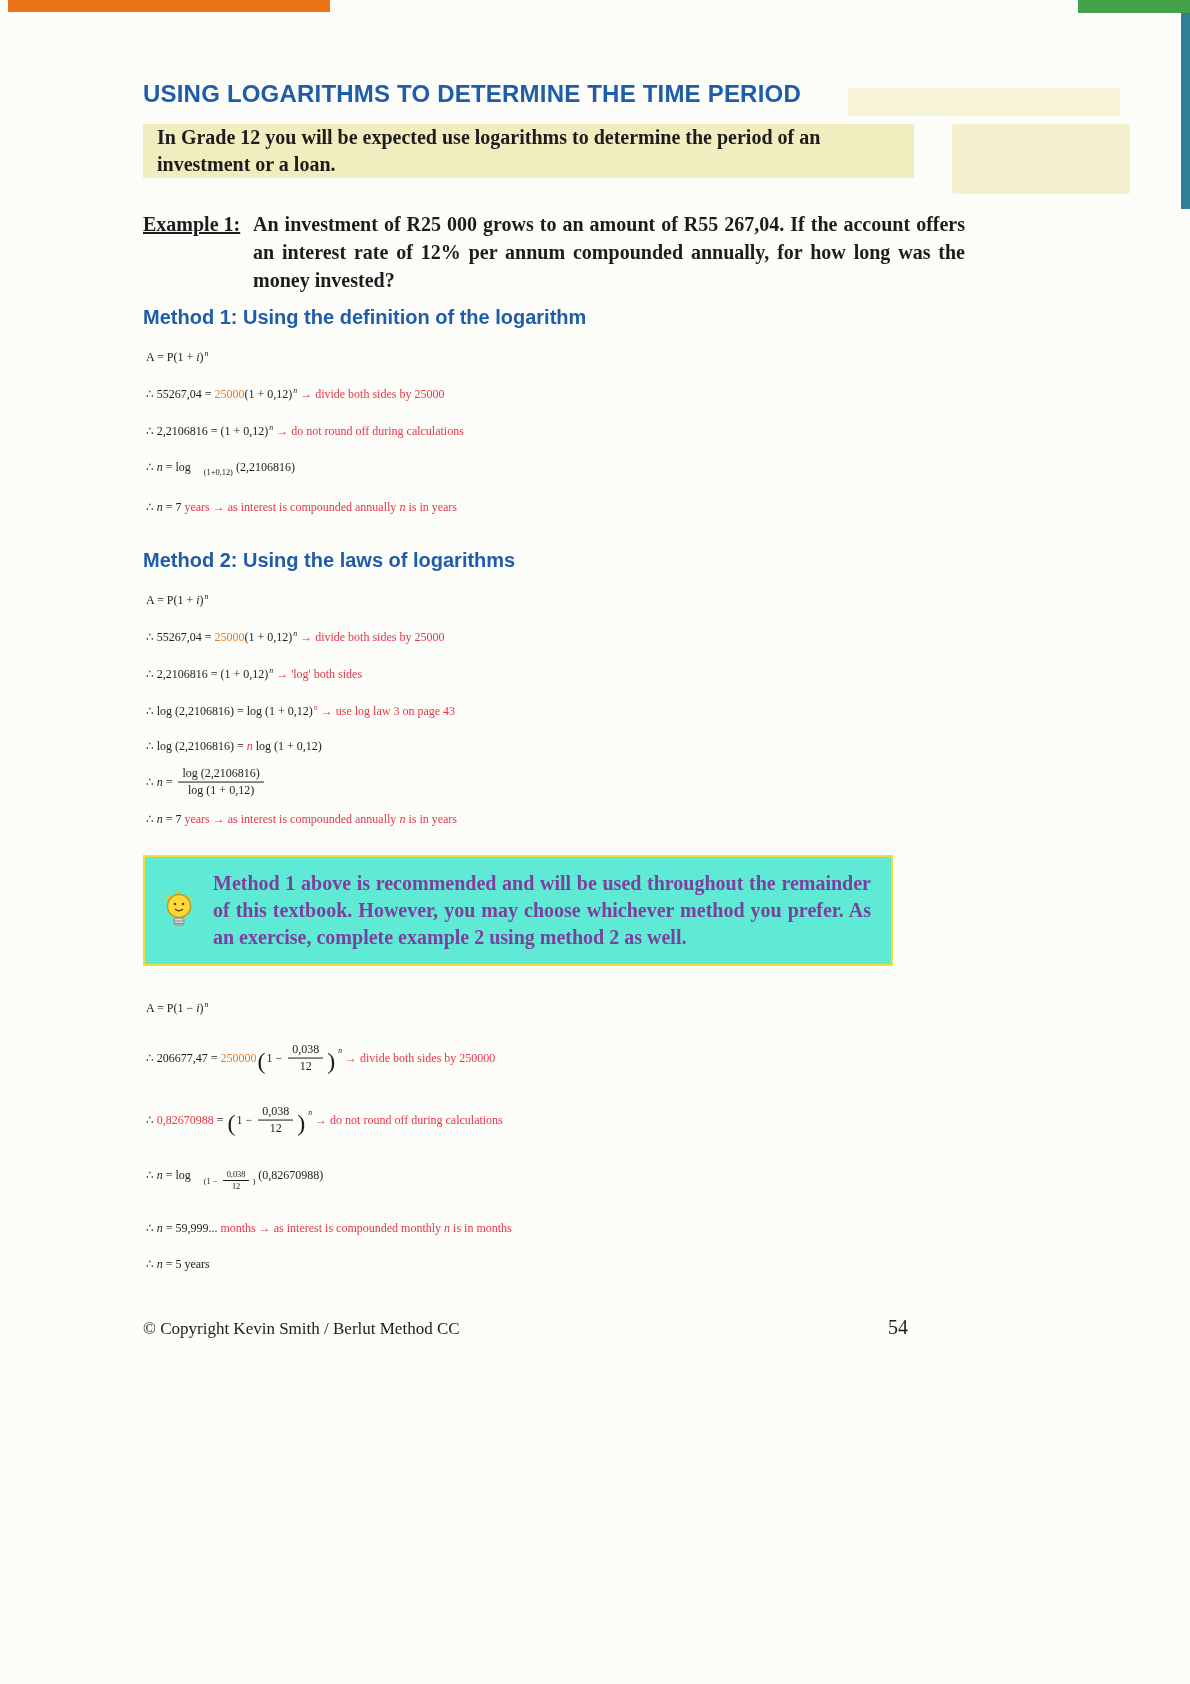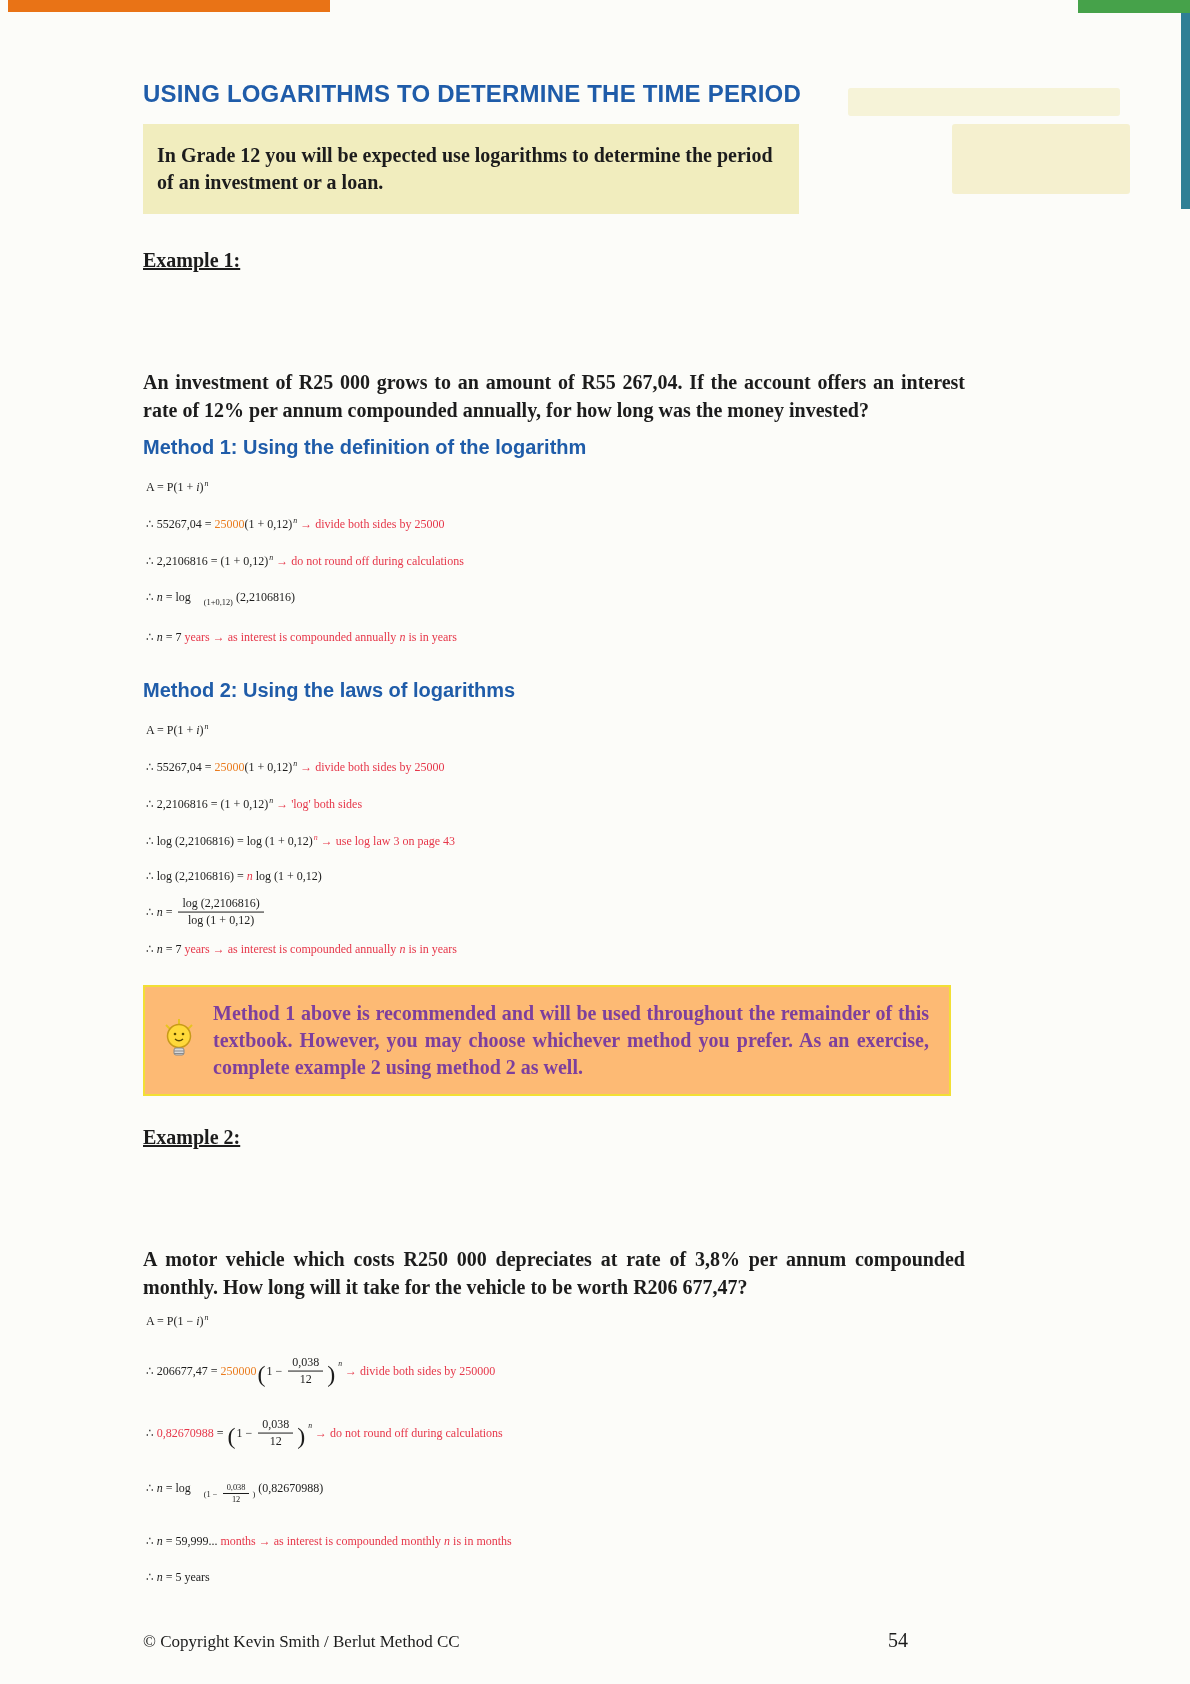--- a/index.html
+++ b/index.html
@@ -23,26 +23,26 @@
   .content { position:absolute; left:143px; top:80px; width:822px; }
 
   .title {
     font-family:"Liberation Sans", sans-serif;
     font-size:24px; font-weight:bold;
     color:#1f5ca9; letter-spacing:0.2px;
     margin-bottom:16px;
   }
   .intro-box {
     background:#f1edbe;
-    padding:18px 14px;
+    padding:0 14px;
     font-size:20px; font-weight:bold; line-height:1.35;
     margin-bottom:32px;
-    width:656px;
+    width:771px;
   }
-  .example { display:flex; gap:12px; font-size:20px; font-weight:bold; line-height:1.4; margin-bottom:12px;flex-direction:column; }
+  .example { display:flex; gap:0; font-size:20px; font-weight:bold; line-height:1.4; margin-bottom:12px; }
   .ex-label { flex:0 0 110px; text-decoration:underline; }
   .ex-text  { flex:1; text-align:justify; }
 
   .method {
     font-family:"Liberation Sans", sans-serif;
     font-size:20px; font-weight:bold; color:#1f5ca9;
     margin:12px 0 20px;
   }
   .method-gap { margin-top:34px; }
 
@@ -58,25 +58,25 @@
   .sup  { font-size:0.66em; font-style:italic; vertical-align:0.62em; margin-left:1px; }
   .sup2 { font-size:0.64em; font-style:italic; vertical-align:1.15em; margin-left:2px; }
   .subwrap { font-size:0.70em; vertical-align:-0.55em; margin-left:13px; }
   .bigp { font-size:2.0em; font-weight:400; vertical-align:-0.30em; line-height:0; padding:0 1px; }
   .frac { display:inline-flex; flex-direction:column; text-align:center; vertical-align:middle; line-height:1.12; margin:0 3px; transform:translateY(-0.12em);justify-content:center; }
   .frac .num { border-bottom:1.5px solid currentColor; padding:0 4px 1px; }
   .frac .den { padding-top:1px; }
 
   .tip {
     border:2.5px solid #f2df35;
-    background:#fdba74;
+    background:#5eead4;
     padding:13px 20px 13px 68px;
     position:relative;
-    margin:28px 0 27px;
-    width:808px;
+    margin:28px 0 34px;
+    width:750px;
   }
   .tip-text { color:#7d3f9d; font-weight:bold; font-size:20px; line-height:1.35; text-align:justify; }
   .bulb { position:absolute; left:16px; top:50%; transform:translateY(-50%); }
 
   .footer { display:flex; justify-content:space-between; align-items:baseline; margin-top:44px; width:805px; }
   .copyright { font-size:17px; }
   .page-num  { font-size:20px; margin-right:40px; }
 </style>
 </head>
 <body>
@@ -132,24 +132,20 @@
         <circle cx="22" cy="17" r="1.3" fill="#5a4a00"></circle>
         <path d="M14 22 q4 3.5 8 0" fill="none" stroke="#5a4a00" stroke-width="1.4"></path>
         <rect x="13" y="31" width="10" height="7" rx="2" fill="#d8d8d8" stroke="#8a8a8a" stroke-width="1"></rect>
         <line x1="13" y1="34" x2="23" y2="34" stroke="#8a8a8a" stroke-width="1"></line>
         <line x1="13" y1="36.5" x2="23" y2="36.5" stroke="#8a8a8a" stroke-width="1"></line>
       </svg>
     </span>
     <p class="tip-text">Method 1 above is recommended and will be used throughout the remainder of this textbook. However, you may choose whichever method you prefer. As an exercise, complete example 2 using method 2 as well.</p>
   </div>
 
-  <div class="example">
-    <span class="ex-label">Example 2:</span>
-    <p class="ex-text">A motor vehicle which costs R250 000 depreciates at rate of 3,8% per annum compounded monthly. How long will it take for the vehicle to be worth R206 677,47?</p>
-  </div>
 
   <div class="eq mb-lg"><span class="k">A = P(1 − </span><span class="k i">i</span><span class="k">)</span><span class="sup">n</span></div>
   <div class="eq mb-xl"><span class="k">∴ 206677,47 = </span><span class="o">250000</span><span class="k bigp">(</span><span class="k">1 − </span><span class="k frac">
         <span class="num">0,038</span>
         <span class="den">12</span>
       </span><span class="k bigp">)</span><span class="sup2">n</span><span class="r"> → divide both sides by 250000</span></div>
   <div class="eq mb-xl"><span class="k">∴ </span><span class="r">0,82670988</span><span class="k"> = </span><span class="k bigp">(</span><span class="k">1 − </span><span class="k frac">
         <span class="num">0,038</span>
         <span class="den">12</span>
       </span><span class="k bigp">)</span><span class="sup2">n</span><span class="r"> → do not round off during calculations</span></div>

